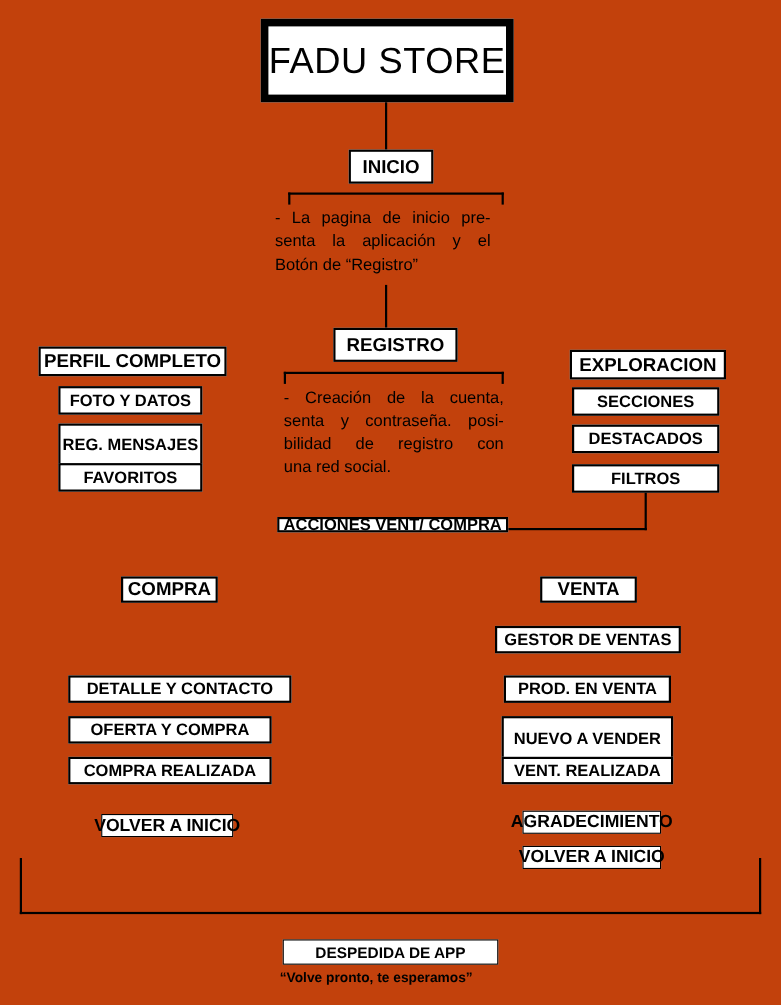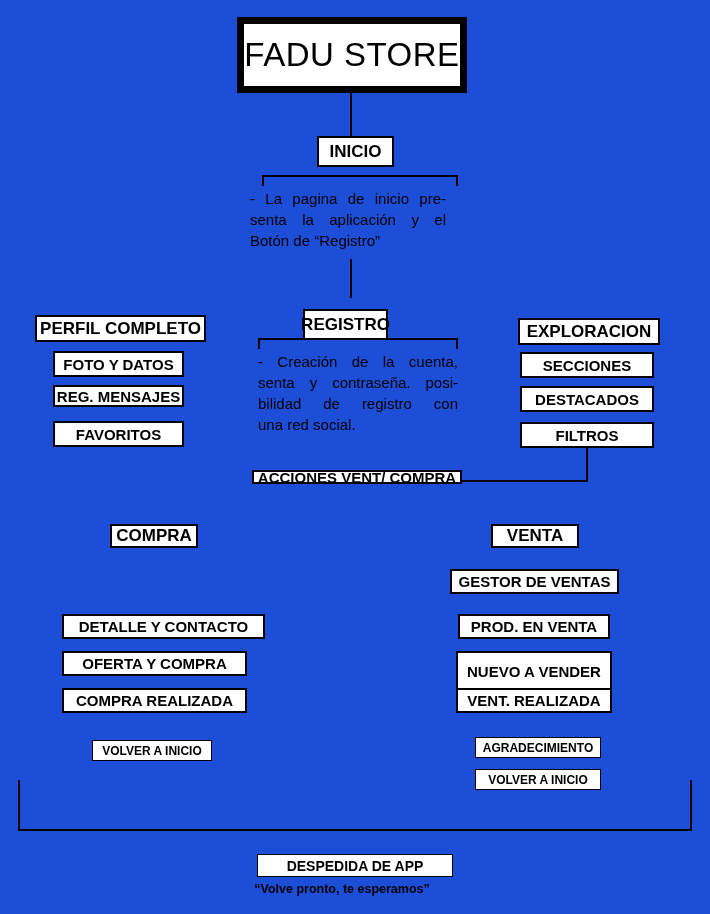--- a/index.html
+++ b/index.html
@@ -1,28 +1,28 @@
 <!DOCTYPE html>
 <html><head>
 <meta charset="utf-8">
 <style>
   * { margin:0; padding:0; box-sizing:border-box; }
   html,body { background:#ffffff; }
   .canvas {
-    position:relative; width:710px; height:914px; background:#1d4ed8;
+    position:relative; width:710px; height:914px; background:#c2410c;
     color:#000; font-family:"Liberation Sans", sans-serif; overflow:hidden;
   }
   .box {
     position:absolute; border:2px solid #000; background:#fff;
     display:flex; align-items:center; justify-content:center; white-space:nowrap;
   }
   .title-box { border-width:7px; font-size:33px; font-weight:400; letter-spacing:0.5px; }
   .hd { font-size:17px; font-weight:600; }
   .it { font-size:15px; font-weight:600; }
-  .sm { font-size:12px; font-weight:700; border-width:1.5px; }
+  .sm { font-size:16px; font-weight:700; border-width:1.5px; }
   .ln { position:absolute; background:#000; }
   .bracket-down { position:absolute; border:2px solid #000; border-bottom:none; background:transparent; }
   .bracket-up { position:absolute; border:2px solid #000; border-top:none; background:transparent; }
   .elbow { position:absolute; border-right:2px solid #000; border-bottom:2px solid #000; background:transparent; }
   .note { position:absolute; font-size:15px; line-height:21px; font-weight:400; }
   .note .jl { text-align:justify; text-align-last:justify; }
   .quote { position:absolute; font-size:12.5px; font-weight:600; text-align:center; }
 </style>
 </head>
 <body>
@@ -37,33 +37,33 @@
 
   <div class="bracket-down" style="left:262px; top:175px; width:196px; height:11px;"></div>
   <div class="note" style="left:250px; top:188px; width:196px;">
     <div class="jl">- La pagina de inicio pre-</div>
     <div class="jl">senta la aplicación y el</div>
     <div>Botón de “Registro”</div>
   </div>
 
   <div class="ln" style="left:350px; top:259px; width:2px; height:39px;"></div>
 
-  <div class="box hd" style="left:303px; top:298px; width:85px; height:31px;margin-top:11px;">REGISTRO</div>
+  <div class="box hd" style="left:303px; top:298px; width:113px; height:31px;">REGISTRO</div>
 
   <div class="bracket-down" style="left:258px; top:338px; width:200px; height:11px;"></div>
   <div class="note" style="left:258px; top:351px; width:200px;">
     <div class="jl">- Creación de la cuenta,</div>
     <div class="jl">senta y contraseña. posi-</div>
     <div class="jl">bilidad de registro con</div>
     <div>una red social.</div>
   </div>
 
   <div class="box hd" style="left:35px; top:315px; width:171px; height:27px;">PERFIL COMPLETO</div>
   <div class="box it" style="left:53px; top:351px; width:131px; height:26px;">FOTO Y DATOS</div>
-  <div class="box it" style="left:53px; top:385px; width:131px; height:22px;">REG. MENSAJES</div>
+  <div class="box it" style="left:53px; top:385px; width:131px; height:38px;">REG. MENSAJES</div>
   <div class="box it" style="left:53px; top:421px; width:131px; height:26px;">FAVORITOS</div>
 
   <div class="box hd" style="left:518px; top:318px; width:142px; height:27px;">EXPLORACION</div>
   <div class="box it" style="left:520px; top:352px; width:134px; height:26px;">SECCIONES</div>
   <div class="box it" style="left:520px; top:386px; width:134px; height:26px;">DESTACADOS</div>
   <div class="box it" style="left:520px; top:422px; width:134px; height:26px;">FILTROS</div>
 
   <div class="elbow" style="left:462px; top:448px; width:126px; height:34px;"></div>
 
   <div class="box it" style="left:252px; top:470px; width:210px; height:14px;">ACCIONES VENT/ COMPRA</div>

